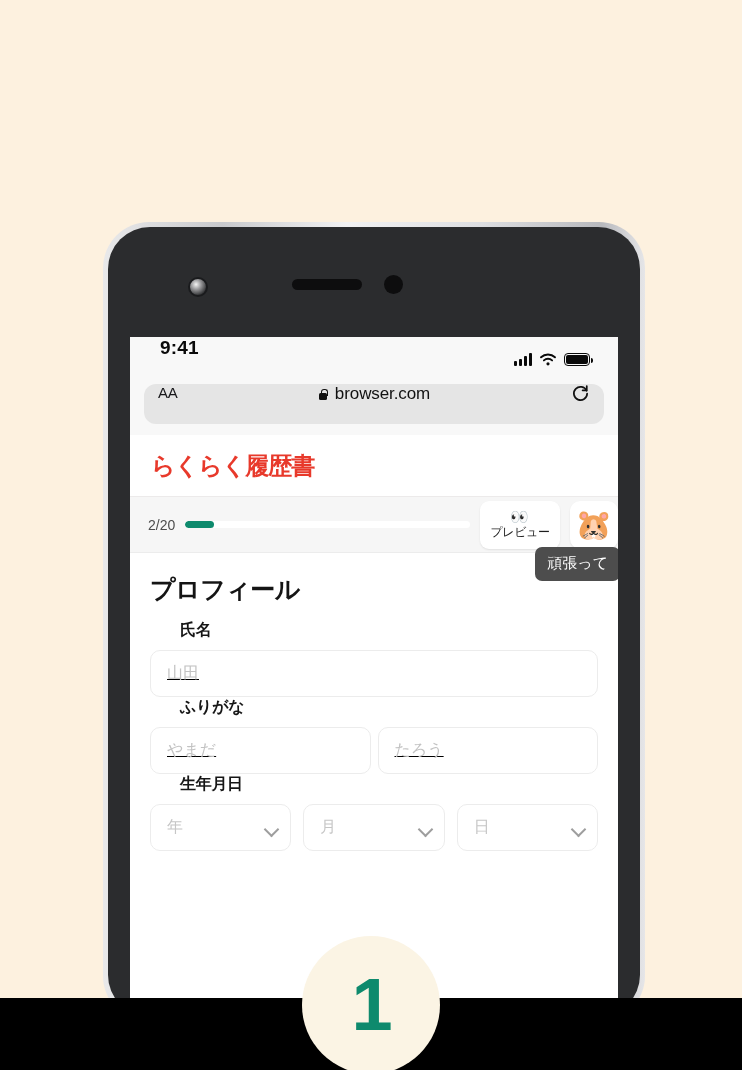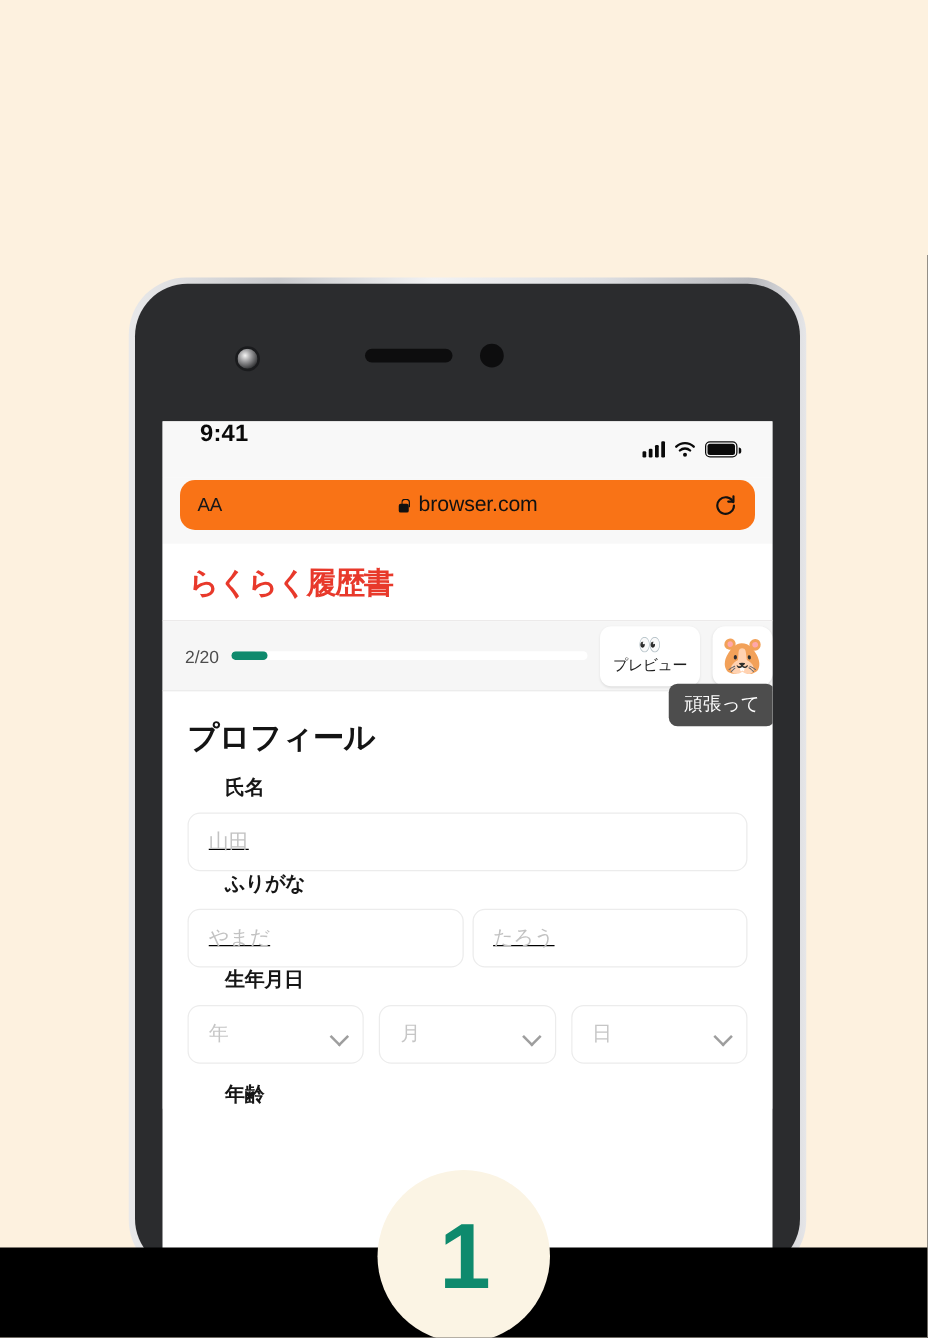--- a/index.html
+++ b/index.html
@@ -119,24 +119,23 @@
   }
   .battery b { display: block; height: 100%; width: 100%; background: #0a0a0a; border-radius: 2px; }
 
   
   #url-bar-wrap {
     background: #f8f8f8;
     padding: 2px 14px 11px 14px;
   }
   #url-bar {
     height: 40px;
-    background: #f97316;
+    background: #e5e5e5;
     border-radius: 12px;
     display: flex;
-    align-items: center;
     padding: 0 14px;
     position: relative;
   }
   #url-aa {
     font-size: 15px; font-weight: 500; color: #17171a;
     letter-spacing: -0.3px;
   }
   #url-center {
     position: absolute;
     left: 0; right: 0;
@@ -420,21 +419,20 @@
           <div class="select-box">
             <span class="sel-text">月</span>
             <span class="chev"></span>
           </div>
           <div class="select-box">
             <span class="sel-text">日</span>
             <span class="chev"></span>
           </div>
         </div>
 
-        <div class="field-label">年齢</div>
       </div>
 
     </div>
   </div>
 </div>
 
 <div id="step-badge">
   <div id="step-number">1</div>
 </div>
 

